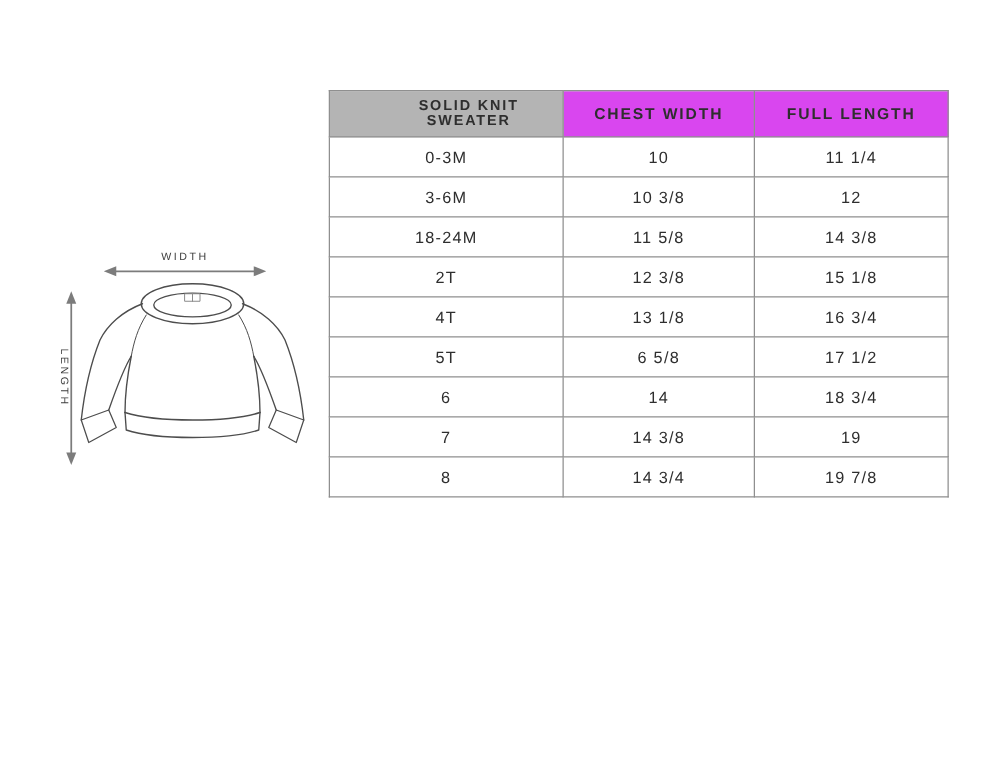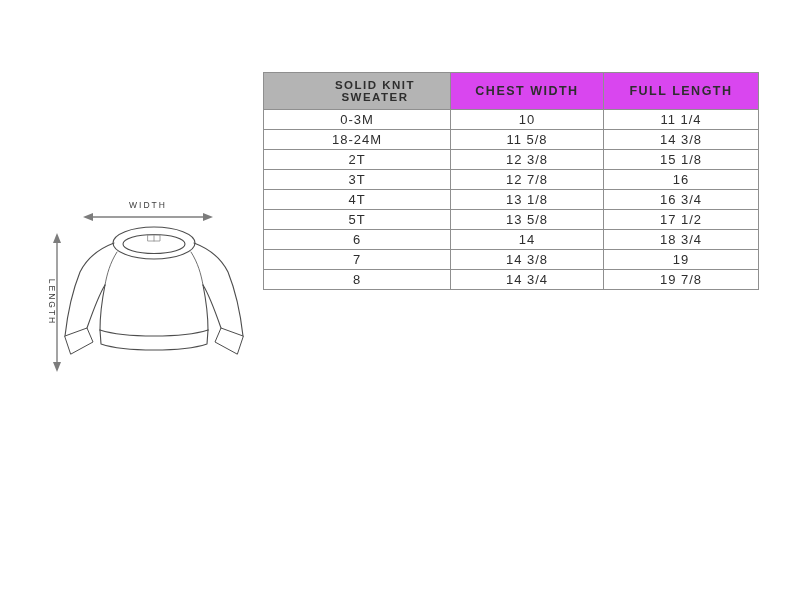--- a/index.html
+++ b/index.html
@@ -49,21 +49,21 @@
     font-weight: 600;
     letter-spacing: 1.5px;
     background: #d946ef;
   }
   table.size-table th.th-dark {
     background: #b4b4b4;
     font-size: 11.5px;
     padding-left: 36px;
   }
   table.size-table td {
-    height: 20px;
+    height: 32px;
     font-size: 13px;
     font-weight: 400;
     letter-spacing: 1px;
   }
 </style>
 </head>
 <body>
 
 <div class="canvas">
 
@@ -125,42 +125,42 @@
         <th>FULL LENGTH</th>
       </tr>
     </thead>
     <tbody>
         <tr>
           <td>0-3M</td>
           <td>10</td>
           <td>11 1/4</td>
         </tr>
         <tr>
+          <td>3-6M</td>
+          <td>10 3/8</td>
+          <td>12</td>
+        </tr>
+        <tr>
           <td>18-24M</td>
           <td>11 5/8</td>
           <td>14 3/8</td>
         </tr>
         <tr>
           <td>2T</td>
           <td>12 3/8</td>
           <td>15 1/8</td>
         </tr>
         <tr>
-          <td>3T</td>
-          <td>12 7/8</td>
-          <td>16</td>
-        </tr>
-        <tr>
           <td>4T</td>
           <td>13 1/8</td>
           <td>16 3/4</td>
         </tr>
         <tr>
           <td>5T</td>
-          <td>13 5/8</td>
+          <td>6 5/8</td>
           <td>17 1/2</td>
         </tr>
         <tr>
           <td>6</td>
           <td>14</td>
           <td>18 3/4</td>
         </tr>
         <tr>
           <td>7</td>
           <td>14 3/8</td>

